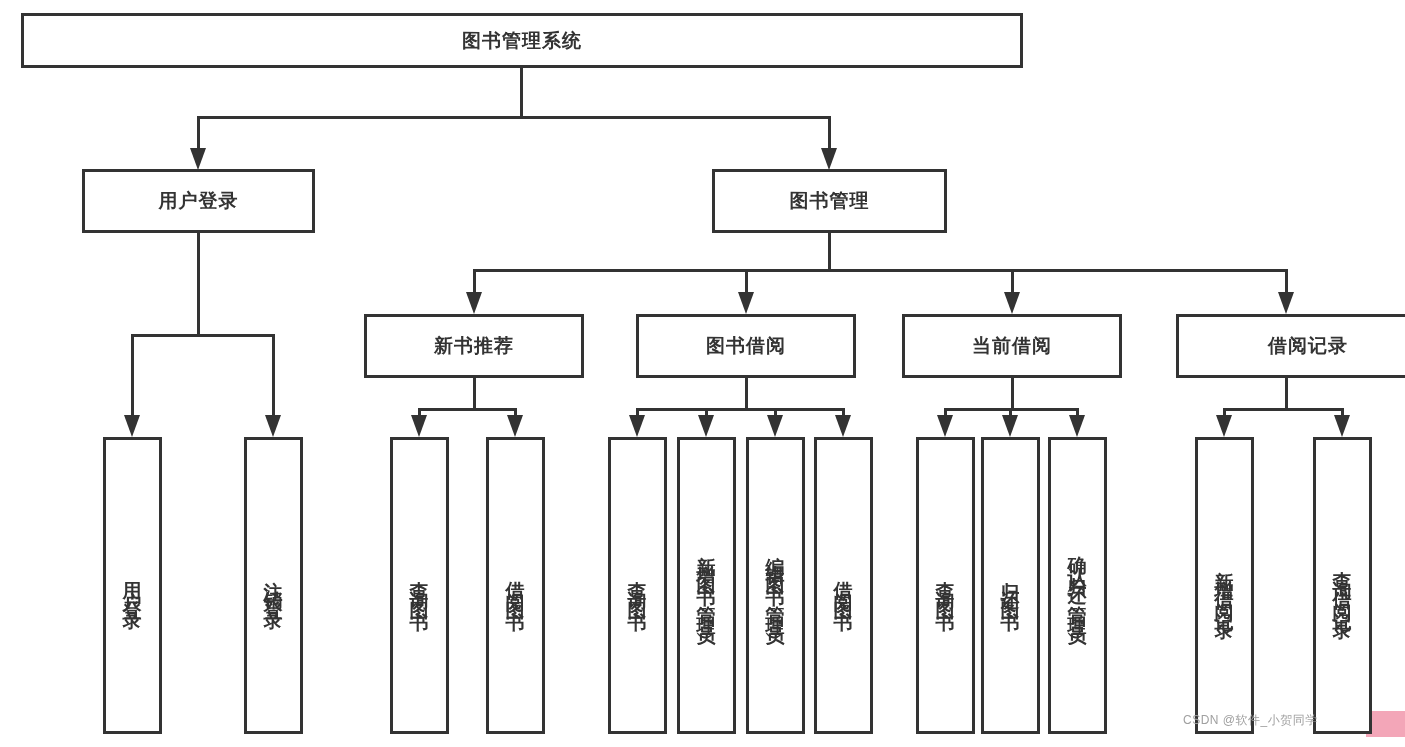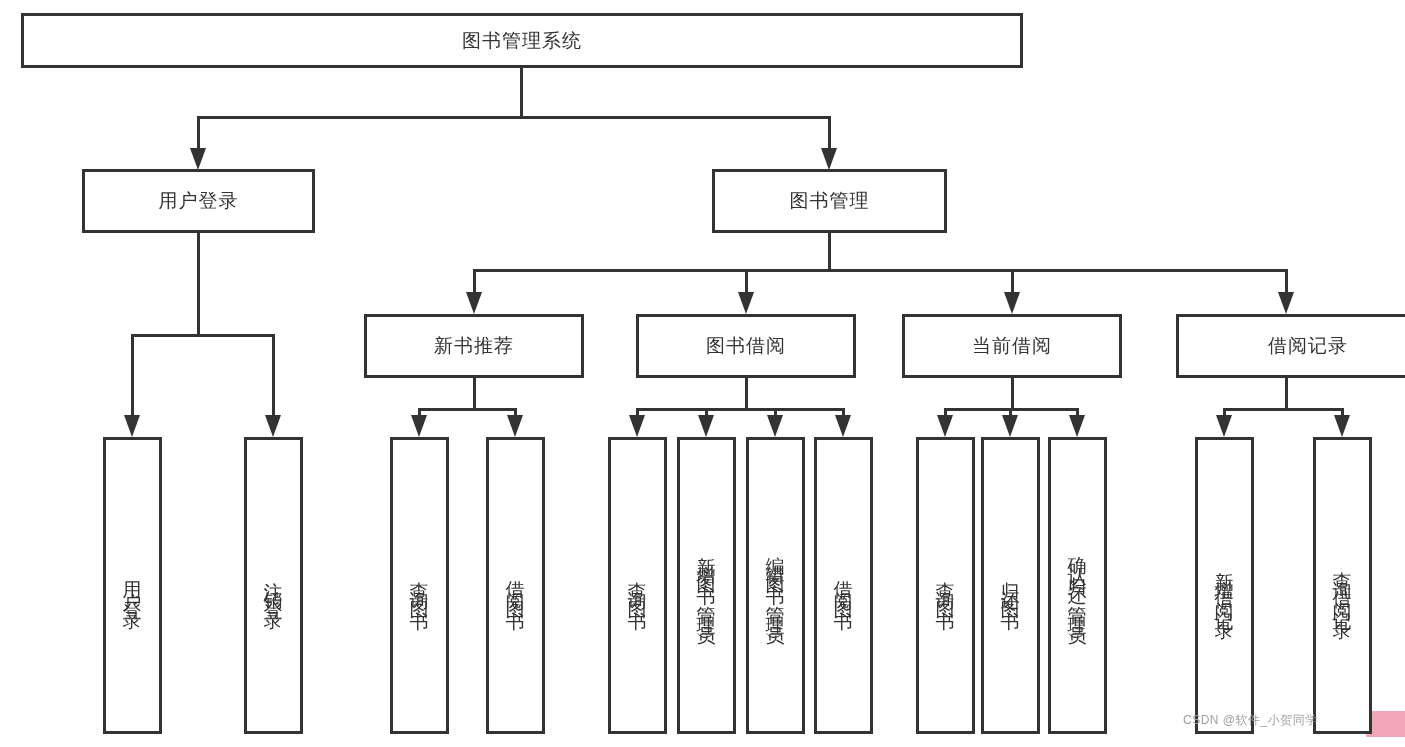--- a/index.html
+++ b/index.html
@@ -2,21 +2,21 @@
 <html><head>
 <meta charset="utf-8">
 <style>
   html,body{margin:0;padding:0;background:#ffffff;}
   #stage{
     position:relative;width:1405px;height:747px;background:#ffffff;overflow:hidden;
     font-family:"Liberation Sans","DejaVu Sans",sans-serif;color:#333;
   }
   .box{
     position:absolute;box-sizing:border-box;border:3px solid #333333;background:#ffffff;
-    display:flex;align-items:center;justify-content:center;z-index:2;
+    display:flex;align-items:center;justify-content:center;z-index:2;font-weight:bold;
   }
   .box .label{font-size:19px;color:#333;letter-spacing:1px;white-space:nowrap;}
   .leaf .label{
     writing-mode:vertical-rl;text-orientation:mixed;
     font-size:19px;letter-spacing:10px;line-height:1;white-space:nowrap;
   }
   .hline,.vline{position:absolute;background:#333333;z-index:1;}
   .hline{height:3px;}
   .vline{width:3px;}
   .arrow{

